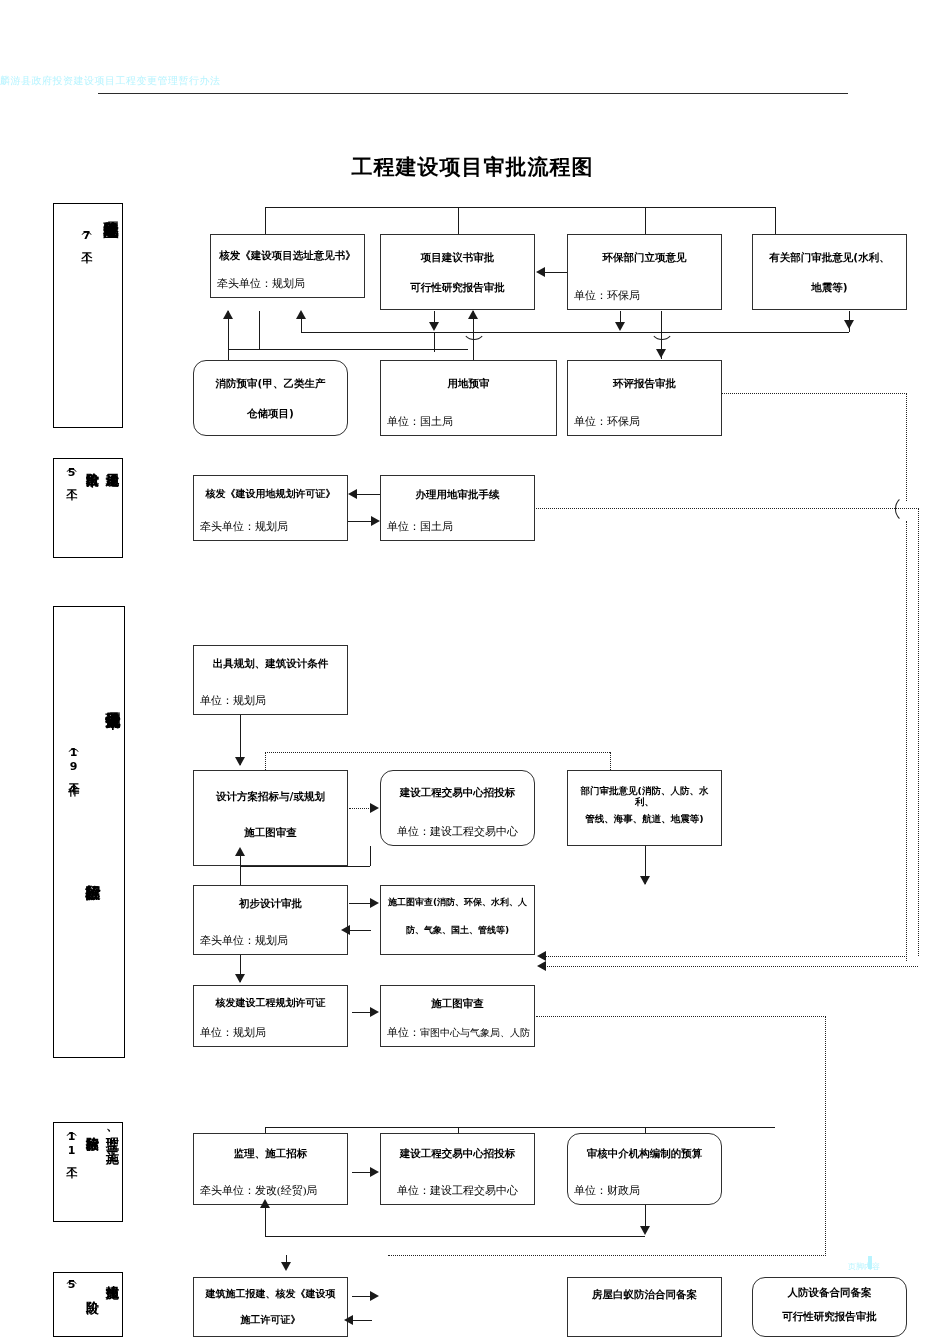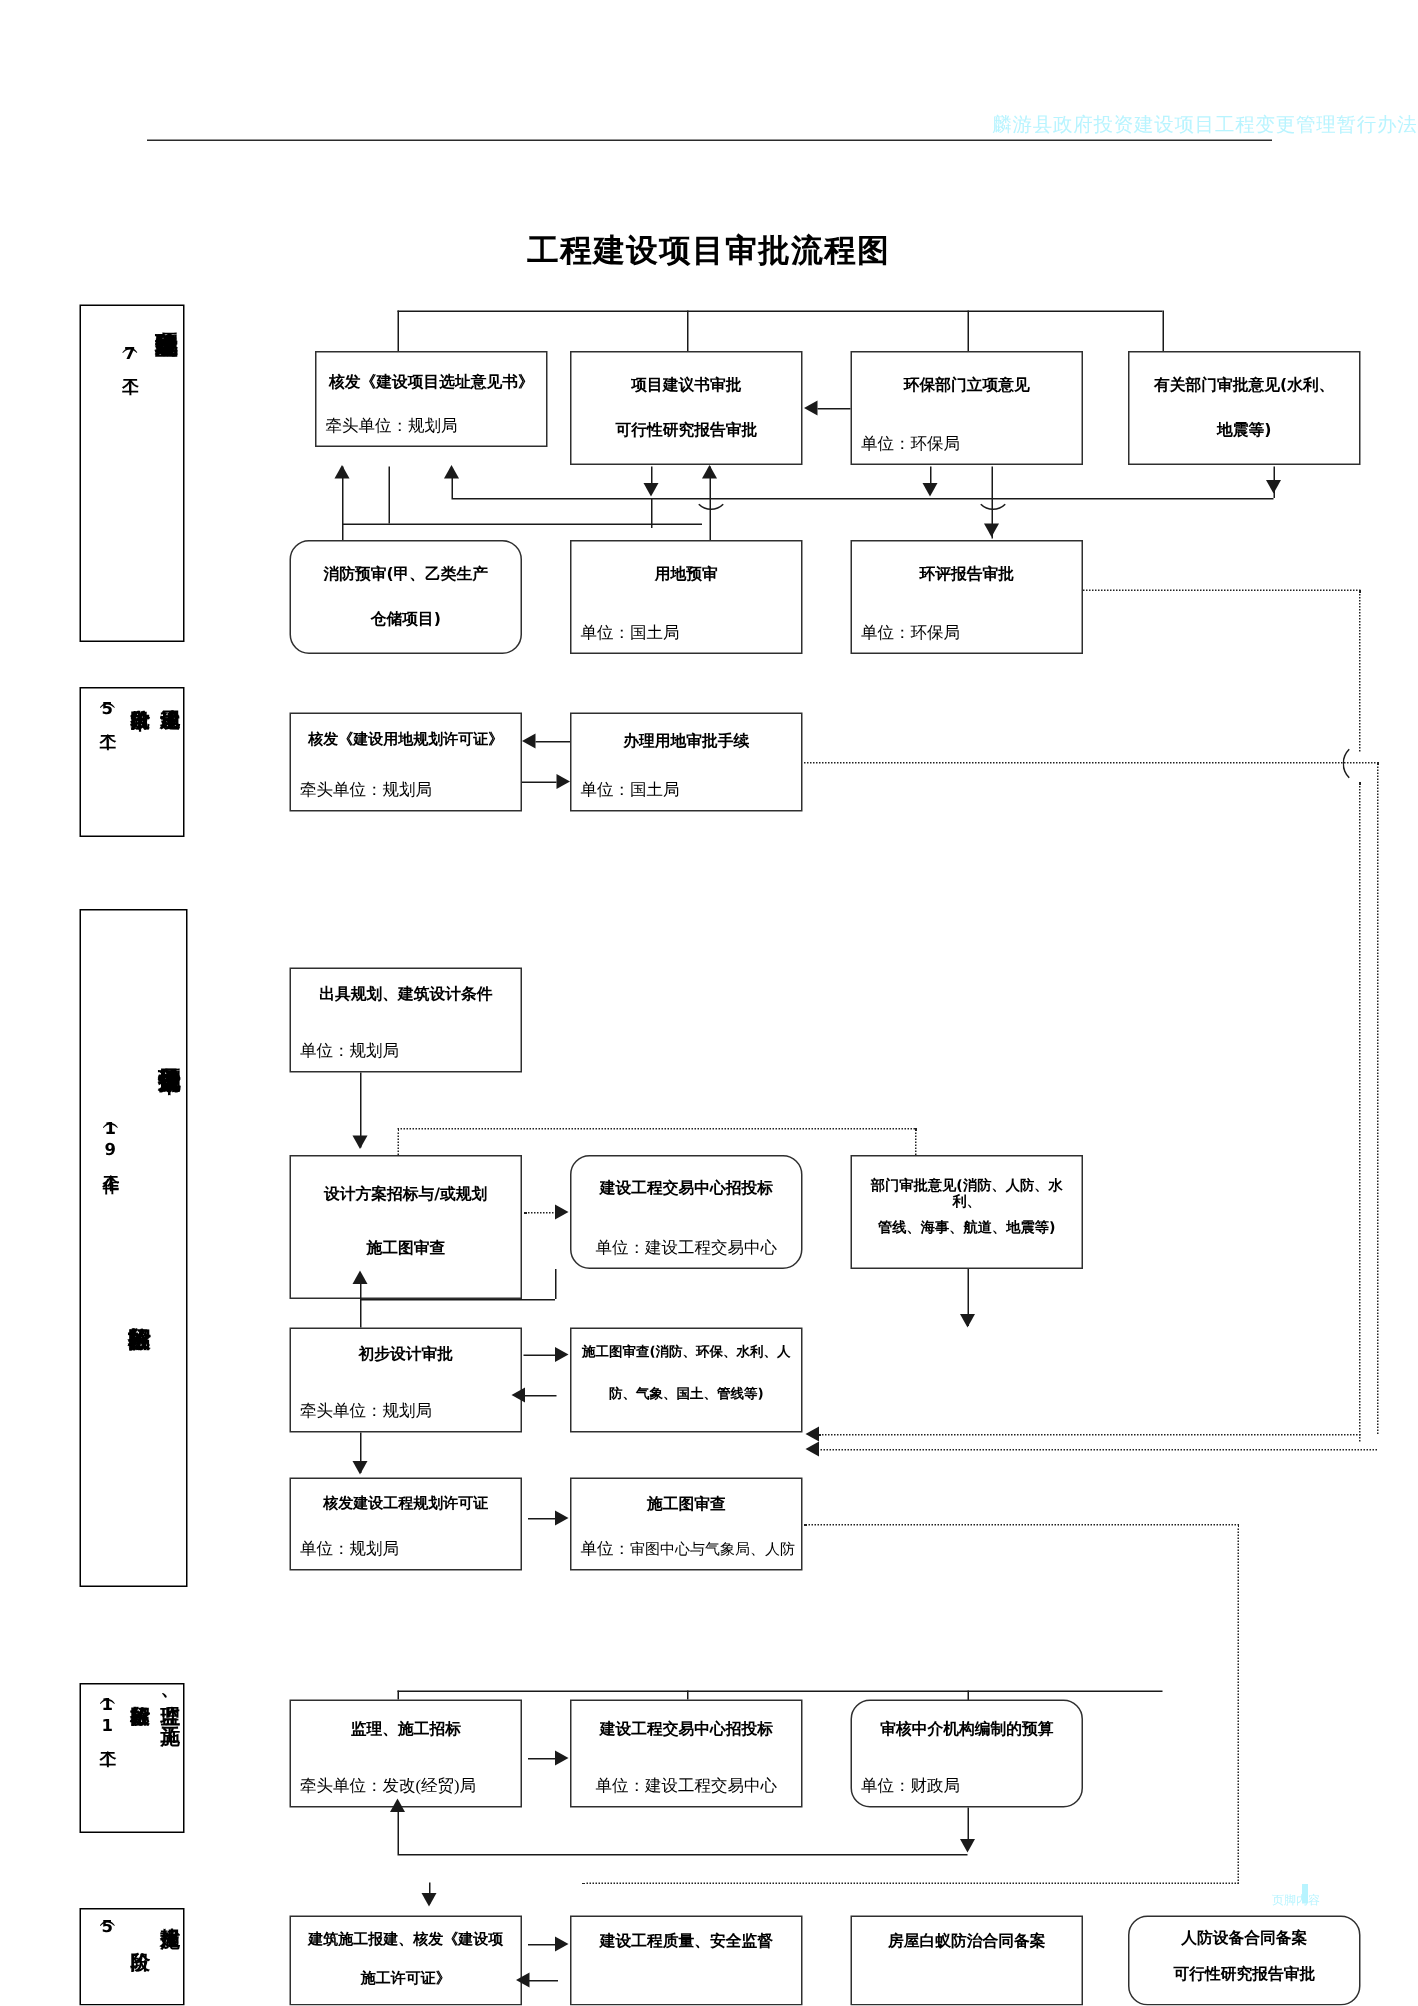--- a/index.html
+++ b/index.html
@@ -5,22 +5,22 @@
   html,body{margin:0;padding:0;}
   body{
     width:945px;height:1337px;background:#ffffff;
     font-family:"DejaVu Sans","Liberation Sans",sans-serif;
     position:relative;overflow:hidden;
   }
   .page{position:relative;width:945px;height:1337px;}
 
   
   .hdr-text{
-    position:absolute;left:0;top:74px;width:945px;text-align:right;
-    font-size:13px;color:#b8f4ff;letter-spacing:0.5px;white-space:nowrap;
+    position:absolute;left:0;top:74px;width:945px;text-align:left;
+    font-size:10px;color:#b8f4ff;letter-spacing:0.5px;white-space:nowrap;
   }
   .hdr-rule{
     position:absolute;left:98px;top:93px;width:750px;height:0;
     border-top:1.6px solid #2b2b2b;
   }
   .footer-text{
     position:absolute;left:848px;top:1261px;font-size:8px;color:#b8f4ff;white-space:nowrap;
   }
   .footer-caret{
     position:absolute;left:868px;top:1256px;width:4px;height:13px;background:#b8f4ff;
@@ -135,21 +135,21 @@
   </div>
 
   <div class="h" style="left:545px;top:272px;width:22px;"></div>
   <div class="ar left" style="left:536px;top:267px;"></div>
 
   <div class="box rounded" style="left:193px;top:360px;width:155px;height:76px;">
     <div class="l1">消防预审(甲、乙类生产</div>
     <div class="l2">仓储项目)</div>
   </div>
 
-  <div class="box" style="left:380px;top:360px;width:155px;height:76px;">
+  <div class="box" style="left:380px;top:360px;width:177px;height:76px;">
     <div class="l1">用地预审</div>
     <div class="unit-left">单位：国土局</div>
   </div>
 
   <div class="box" style="left:567px;top:360px;width:155px;height:76px;">
     <div class="l1">环评报告审批</div>
     <div class="unit-left">单位：环保局</div>
   </div>
 
   <div class="h" style="left:301px;top:332px;width:548px;"></div>
@@ -332,23 +332,20 @@
   </div>
 
   <div class="v" style="left:286px;top:1255px;height:14px;"></div>
   <div class="ar down" style="left:281px;top:1262px;"></div>
 
   <div class="box" style="left:193px;top:1277px;width:155px;height:60px;">
     <div class="l1" style="top:18%;font-size:10px;">建筑施工报建、核发《建设项</div>
     <div class="l2" style="top:62%;font-size:10px;">施工许可证》</div>
   </div>
 
-  <div class="box" style="left:380px;top:1277px;width:155px;height:60px;">
-    <div class="l1" style="top:18%;">建设工程质量、安全监督</div>
-  </div>
 
   <div class="box" style="left:567px;top:1277px;width:155px;height:60px;">
     <div class="l1" style="top:18%;">房屋白蚁防治合同备案</div>
   </div>
 
   <div class="box rounded" style="left:752px;top:1277px;width:155px;height:60px;">
     <div class="l1" style="top:14%;">人防设备合同备案</div>
     <div class="l2" style="top:56%;">可行性研究报告审批</div>
   </div>
 

